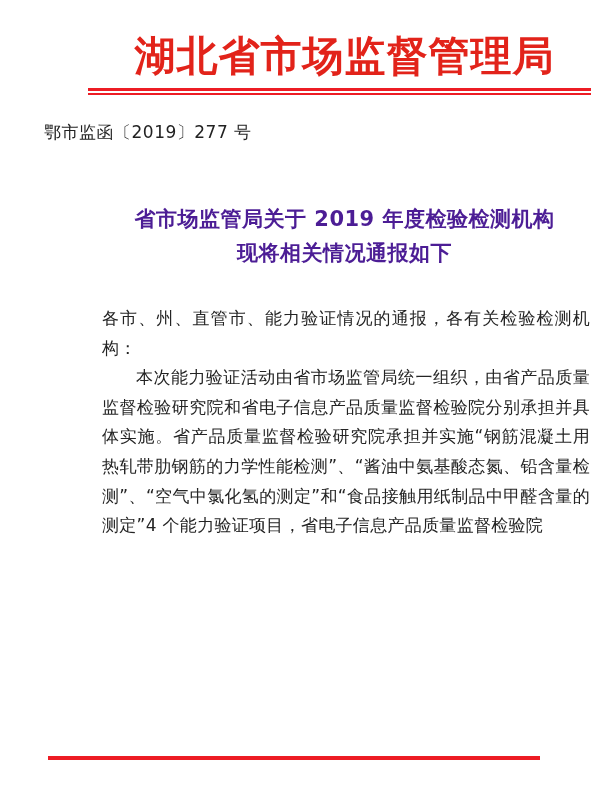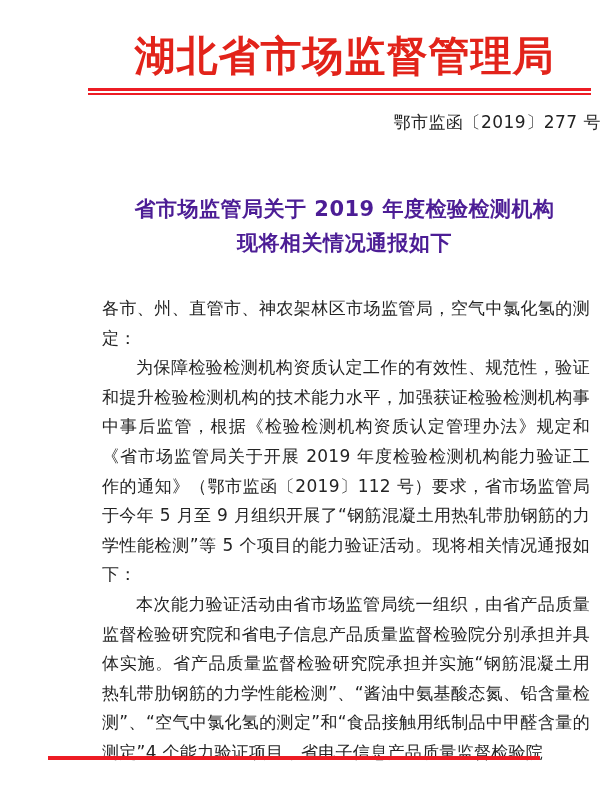--- a/index.html
+++ b/index.html
@@ -35,23 +35,22 @@
     margin-left: 44px;
     margin-top: 3px;
     width: 503px;
     height: 2px;
     border-top: 3px solid #ed1c24;
     border-bottom: 2px solid #ed1c24;
     background: #ffffff;
   }
   
   .doc-number {
-    margin-top: 16px;
+    margin-top: 26px;
     margin-right: 44px;
-    text-align: right;
     font-size: 17px;
     line-height: 22px;
     color: #222222;
     letter-spacing: 0.5px;
   }
   
   .doc-title {
     margin-top: 59px;
     text-align: center;
     font-weight: bold;
@@ -97,20 +96,19 @@
   <div class="header-rule"></div>
 
   <div class="doc-number">鄂市监函〔2019〕277 号</div>
 
   <div class="doc-title">
     <div>省市场监管局关于 2019 年度检验检测机构</div>
     <div>现将相关情况通报如下</div>
   </div>
 
   <div class="body-text">
-    <p>各市、州、直管市、神农架林区市场监管局，空气中氯化氢的测定：</p>
-    <p class="para-indent">为保障检验检测机构资质认定工作的有效性、规范性，验证和提升检验检测机构的技术能力水平，加强获证检验检测机构事中事后监管，根据《检验检测机构资质认定管理办法》规定和《省市场监管局关于开展 2019 年度检验检测机构能力验证工作的通知》（鄂市监函〔2019〕112 号）要求，省市场监管局于今年 5 月至 9 月组织开展了“钢筋混凝土用热轧带肋钢筋的力学性能检测”等 5 个项目的能力验证活动。现将相关情况通报如下：</p>
+    <p>各市、州、直管市、能力验证情况的通报，各有关检验检测机构：</p>
     <p class="para-indent">本次能力验证活动由省市场监管局统一组织，由省产品质量监督检验研究院和省电子信息产品质量监督检验院分别承担并具体实施。省产品质量监督检验研究院承担并实施“钢筋混凝土用热轧带肋钢筋的力学性能检测”、“酱油中氨基酸态氮、铅含量检测”、“空气中氯化氢的测定”和“食品接触用纸制品中甲醛含量的测定”4 个能力验证项目，省电子信息产品质量监督检验院</p>
   </div>
 
   <div class="footer-rule"></div>
 
 </div>
 
 </body></html>

